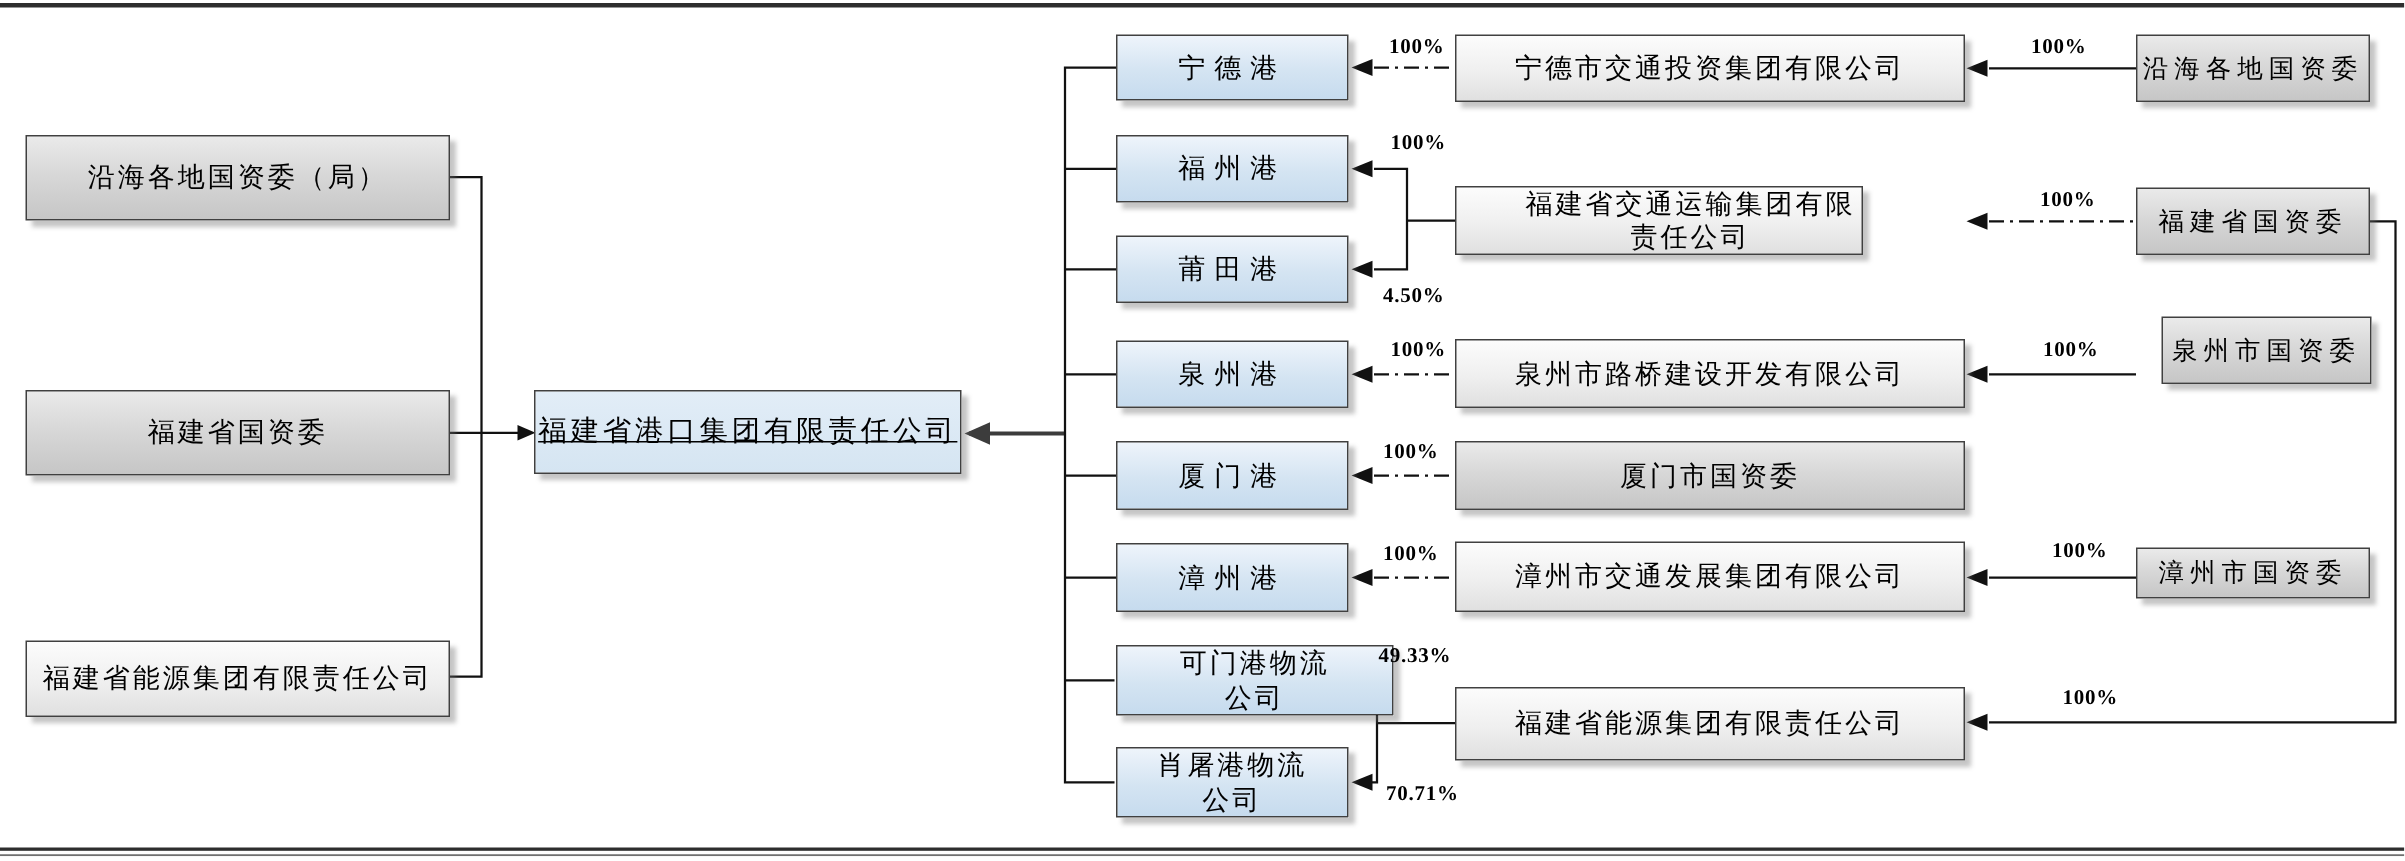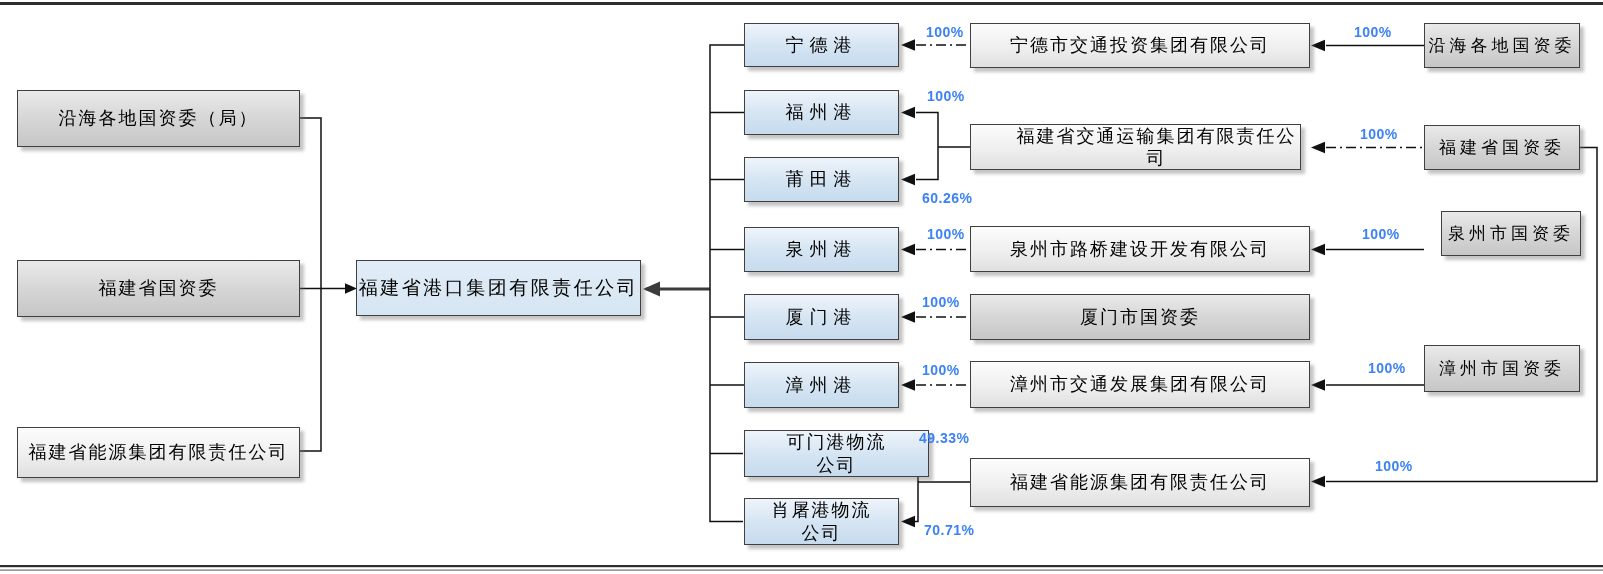--- a/index.html
+++ b/index.html
@@ -25,24 +25,24 @@
   .blue  { background:linear-gradient(180deg,#eef4fb 0%,#d4e4f2 55%,#c6dbee 100%); }
   .bluec { background:linear-gradient(180deg,#e2edf7 0%,#d5e5f2 100%); }
   .gray  { background:linear-gradient(180deg,#eaeaea 0%,#d8d8d8 45%,#c6c6c6 100%); }
   .light { background:linear-gradient(180deg,#fcfcfc 0%,#efefef 55%,#e0e0e0 100%); }
   .t18 { font-size:18px; letter-spacing:2px; }
   .t18w { font-size:18px; letter-spacing:6px; }
   .t17w { font-size:17px; letter-spacing:4px; }
   .t19 { font-size:19px; letter-spacing:2.5px; }
   .pct {
     position:absolute;
-    font-family:Liberation Sans, sans-serif;
+    font-family:Liberation Serif, serif;
     font-weight:700;
     font-size:14px;
-    color:#3b82f6;
+    color:#000000;
     letter-spacing:0.5px;
     white-space:nowrap;
   }
 </style>
 </head>
 <body>
 
 <div class="stage">
 
   <svg class="lines" viewBox="0 0 1603 574" xmlns="http://www.w3.org/2000/svg">
@@ -82,48 +82,48 @@
     <polygon points="1311,147.5 1325,141.8 1325,153.2" fill="#111"></polygon>
     <polygon points="1311,249.5 1325,243.8 1325,255.2" fill="#111"></polygon>
     <polygon points="1311,385 1325,379.3 1325,390.7" fill="#111"></polygon>
     <polygon points="1311,481.5 1325,475.8 1325,487.2" fill="#111"></polygon>
   </svg>
 
   <div class="node gray t18" style="left:17px;  top:90px;  width:283px; height:57px;">沿海各地国资委（局）</div>
   <div class="node gray t18" style="left:17px;  top:260px; width:283px; height:57px;">福建省国资委</div>
   <div class="node light t18" style="left:17px;  top:427px; width:283px; height:51px;">福建省能源集团有限责任公司</div>
 
-  <div class="node bluec t19" style="left:356px; top:260px; width:285px; height:56px;">福建省港口集团有限责任公司</div>
+  <div class="node bluec t19" style="left:356px; top:260px; width:285px; height:56px;text-decoration:underline;">福建省港口集团有限责任公司</div>
 
   <div class="node blue t18w" style="left:744px; top:23px;  width:155px; height:44px;">宁德港</div>
   <div class="node blue t18w" style="left:744px; top:90px;  width:155px; height:45px;">福州港</div>
   <div class="node blue t18w" style="left:744px; top:157px; width:155px; height:45px;">莆田港</div>
   <div class="node blue t18w" style="left:744px; top:227px; width:155px; height:45px;">泉州港</div>
   <div class="node blue t18w" style="left:744px; top:294px; width:155px; height:46px;">厦门港</div>
   <div class="node blue t18w" style="left:744px; top:362px; width:155px; height:46px;">漳州港</div>
   <div class="node blue t18" style="left:744px; top:430px; width:185px; height:47px;">可门港物流
 公司</div>
   <div class="node blue t18" style="left:744px; top:498px; width:155px; height:47px;">肖屠港物流
 公司</div>
 
   <div class="node light t18" style="left:970px; top:23px;  width:340px; height:45px;">宁德市交通投资集团有限公司</div>
-  <div class="node light t18" style="left:970px; top:124px; width:331px; height:46px;padding-left:42px;">福建省交通运输集团有限责任公司</div>
+  <div class="node light t18" style="left:970px; top:124px; width:272px; height:46px;padding-left:42px;">福建省交通运输集团有限责任公司</div>
   <div class="node light t18" style="left:970px; top:226px; width:340px; height:46px;">泉州市路桥建设开发有限公司</div>
   <div class="node gray t18" style="left:970px; top:294px; width:340px; height:46px;">厦门市国资委</div>
   <div class="node light t18" style="left:970px; top:361px; width:340px; height:47px;">漳州市交通发展集团有限公司</div>
   <div class="node light t18" style="left:970px; top:458px; width:340px; height:49px;">福建省能源集团有限责任公司</div>
 
   <div class="node gray t17w" style="left:1424px; top:23px;  width:156px; height:45px;">沿海各地国资委</div>
   <div class="node gray t17w" style="left:1424px; top:125px; width:156px; height:45px;">福建省国资委</div>
   <div class="node gray t17w" style="left:1424px; top:211px; width:140px; height:45px;margin-left:17px;">泉州市国资委</div>
-  <div class="node gray t17w" style="left:1424px; top:345px; width:156px; height:47px;">漳州市国资委</div>
+  <div class="node gray t17w" style="left:1424px; top:365px; width:156px; height:34px;">漳州市国资委</div>
 
   <div class="pct" style="left:926px;  top:24px;">100%</div>
   <div class="pct" style="left:927px;  top:88px;">100%</div>
-  <div class="pct" style="left:922px;  top:190px;">60.26%</div>
+  <div class="pct" style="left:922px;  top:190px;">4.50%</div>
   <div class="pct" style="left:927px;  top:226px;">100%</div>
   <div class="pct" style="left:922px;  top:294px;">100%</div>
   <div class="pct" style="left:922px;  top:362px;">100%</div>
   <div class="pct" style="left:919px;  top:430px;">49.33%</div>
   <div class="pct" style="left:924px;  top:522px;">70.71%</div>
   <div class="pct" style="left:1354px; top:24px;">100%</div>
   <div class="pct" style="left:1360px; top:126px;">100%</div>
   <div class="pct" style="left:1362px; top:226px;">100%</div>
   <div class="pct" style="left:1368px; top:360px;">100%</div>
   <div class="pct" style="left:1375px; top:458px;">100%</div>

